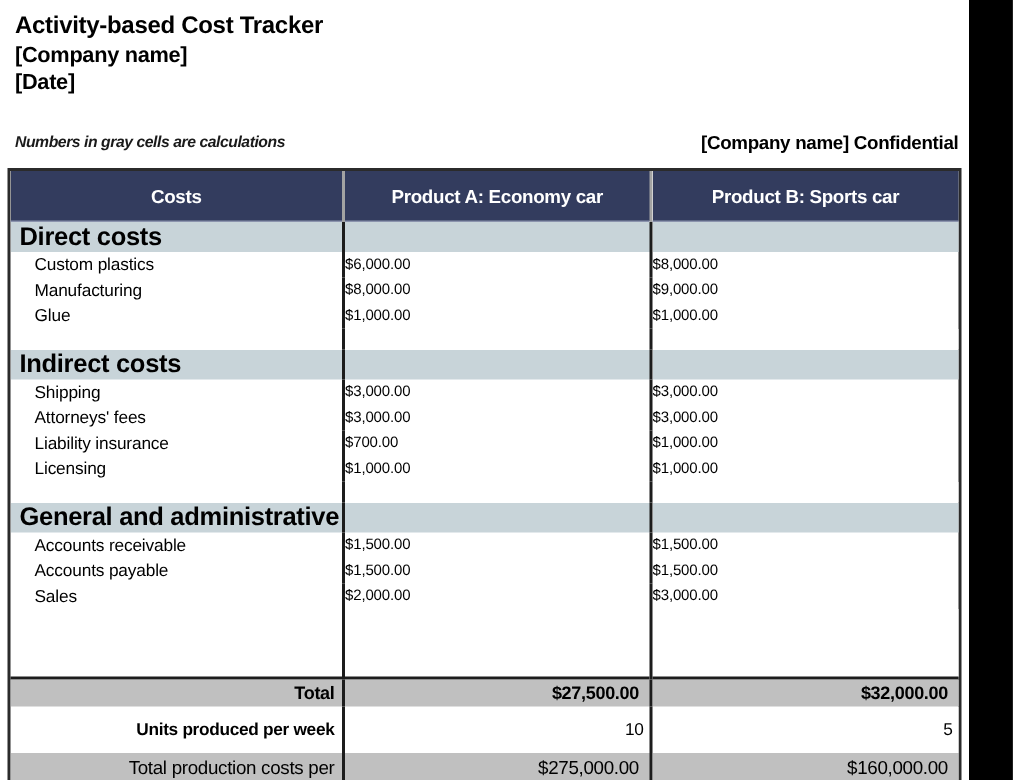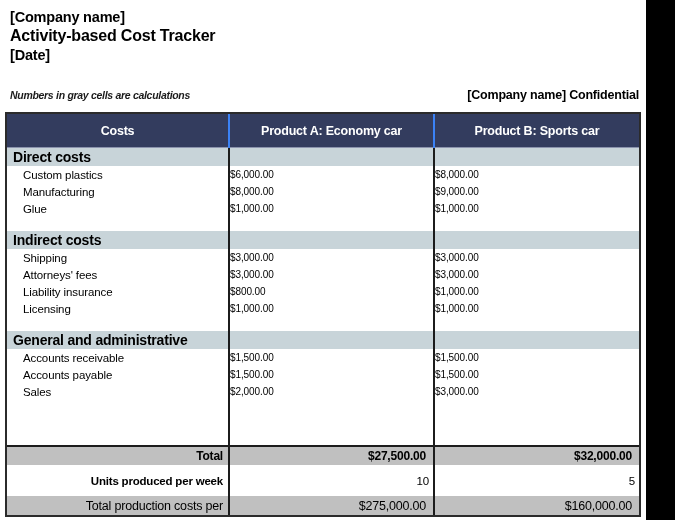--- a/index.html
+++ b/index.html
@@ -116,27 +116,27 @@
   tr.hdr td {
     background: #333c5e;
     color: #ffffff;
     font-weight: bold;
     font-size: 12.5px;
     height: 33px;
     text-align: center;
     letter-spacing: -0.2px;
     border-bottom: 1px solid #8b93ad;
   }
-  tr.hdr td.sep-l { border-left: 2px solid #3b82f6; }
+  tr.hdr td.sep-l { border-left: 2px solid #a3a3a3; }
 
   
   tr.section td {
     background: #c8d4d9;
     font-weight: bold;
-    font-size: 14px;
+    font-size: 17px;
     height: 18px;
     letter-spacing: -0.2px;
   }
   tr.section td.lbl { padding-left: 6px; }
 
   
   tr.item td.lbl {
     padding-left: 16px;
     font-size: 11.5px;
     letter-spacing: -0.1px;
@@ -185,22 +185,22 @@
 
   
   tr.rule-top td { border-top: 2px solid #1c1c1c; }
 </style>
 </head>
 <body>
 
 <div id="sheet">
 
   <div id="titleblock">
+    <div class="t-line t-doc">Activity-based Cost Tracker</div>
     <div class="t-line t-company">[Company name]</div>
-    <div class="t-line t-doc">Activity-based Cost Tracker</div>
     <div class="t-line t-date">[Date]</div>
   </div>
 
   <div id="noterow">
     <div id="note">Numbers in gray cells are calculations</div>
     <div id="confidential">[Company name] Confidential</div>
   </div>
 
   <div id="tablewrap">
     <table class="grid">
@@ -250,21 +250,21 @@
             <td class="num sep-l">$3,000.00</td>
             <td class="num sep-l">$3,000.00</td>
           </tr>
           <tr class="item">
             <td class="lbl">Attorneys' fees</td>
             <td class="num sep-l">$3,000.00</td>
             <td class="num sep-l">$3,000.00</td>
           </tr>
           <tr class="item">
             <td class="lbl">Liability insurance</td>
-            <td class="num sep-l">$800.00</td>
+            <td class="num sep-l">$700.00</td>
             <td class="num sep-l">$1,000.00</td>
           </tr>
           <tr class="item">
             <td class="lbl">Licensing</td>
             <td class="num sep-l">$1,000.00</td>
             <td class="num sep-l">$1,000.00</td>
           </tr>
           <tr class="spacer">
             <td class="lbl"></td>
             <td class="num sep-l"></td>

